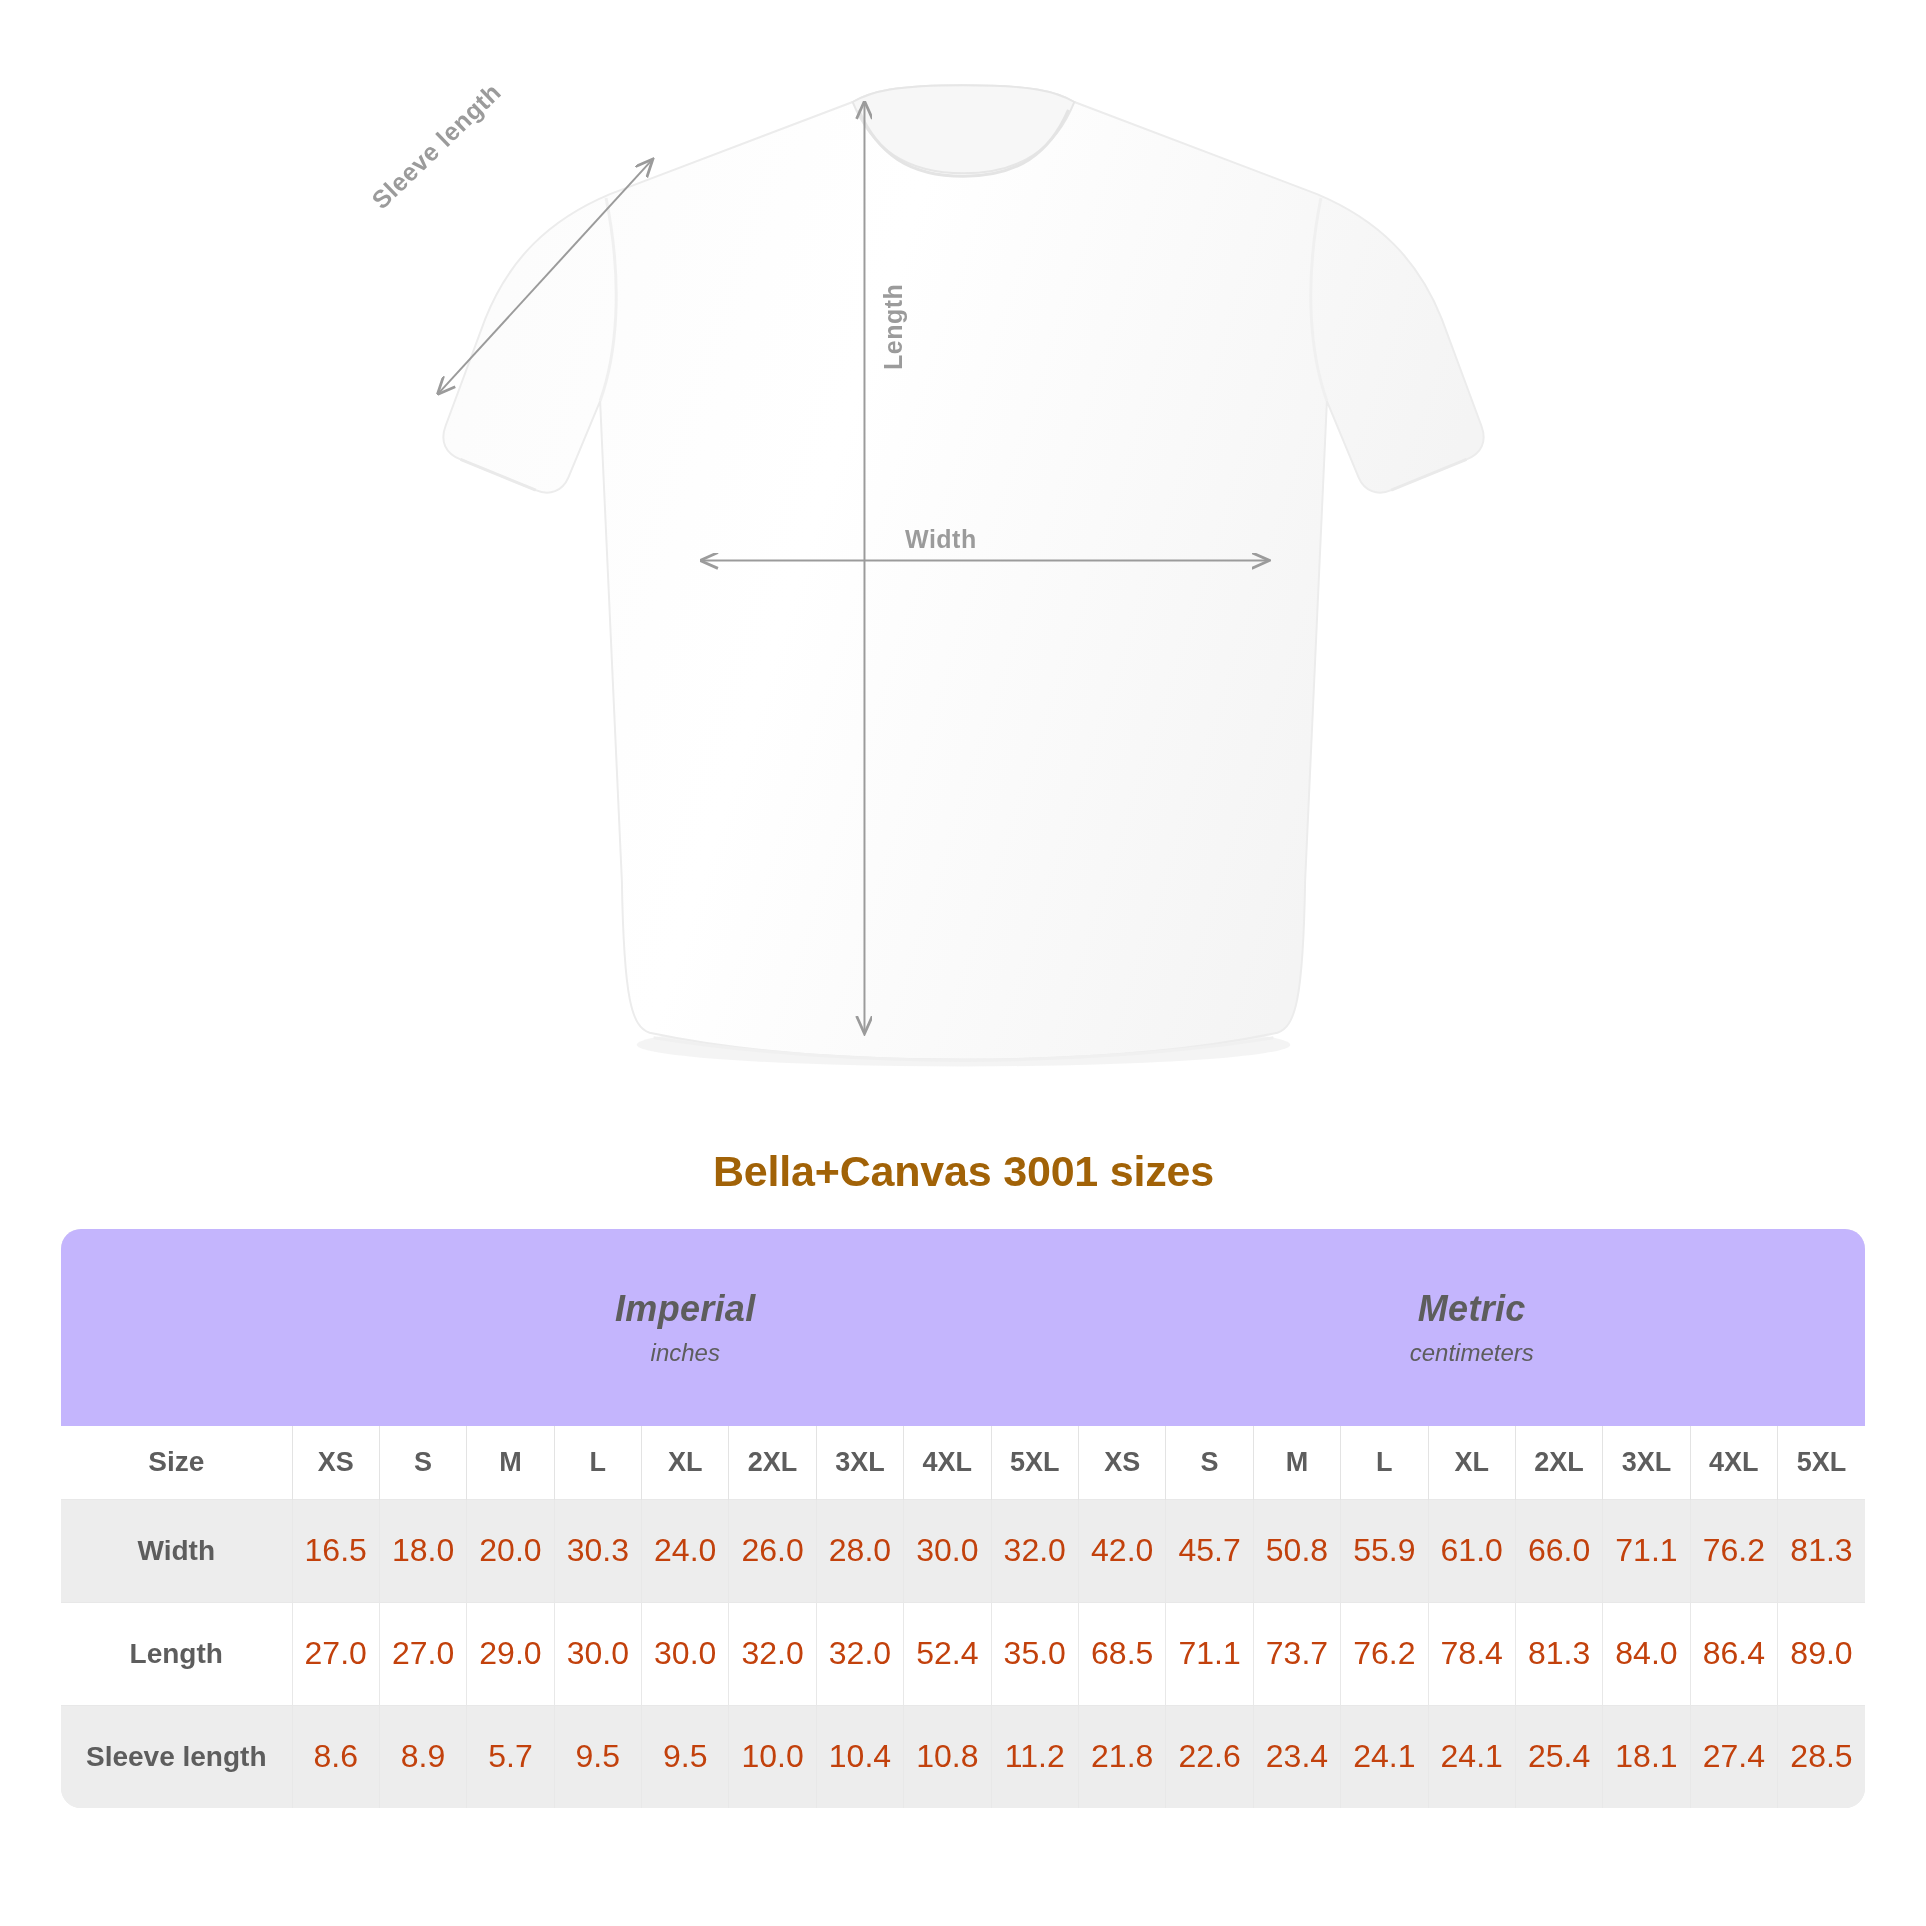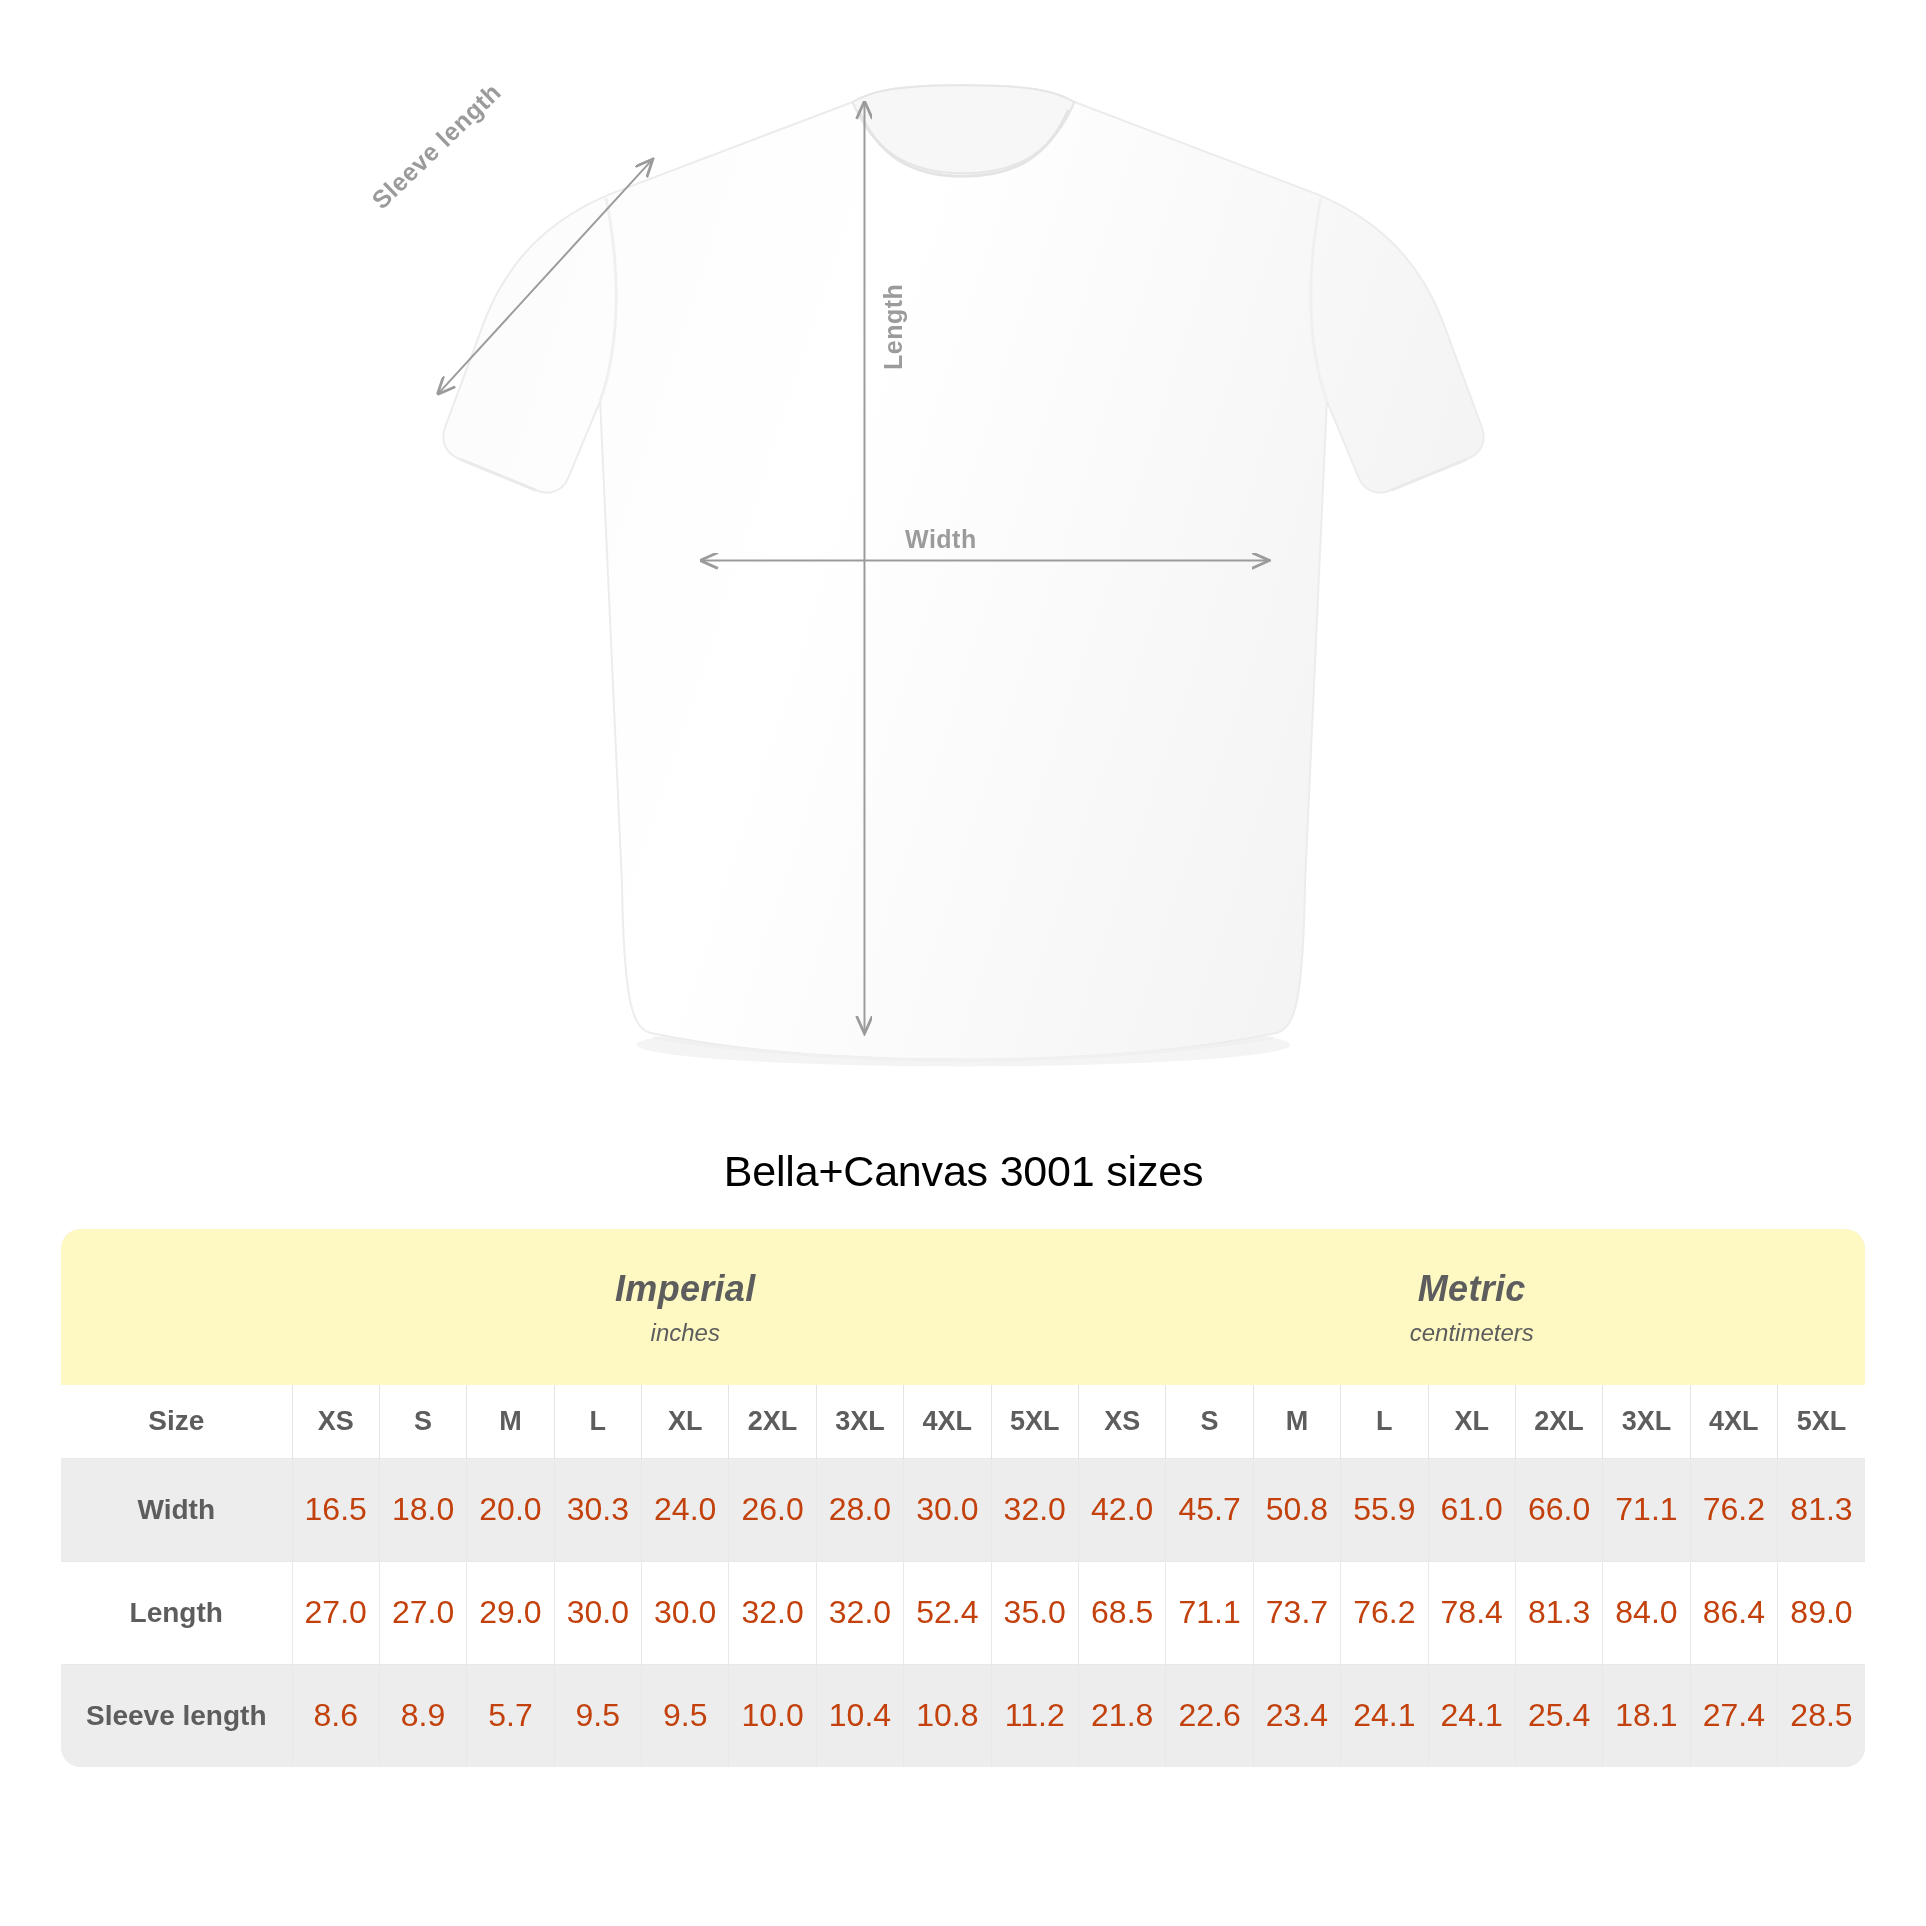--- a/index.html
+++ b/index.html
@@ -46,22 +46,22 @@
     left: 905px; top: 525px;
   }
 
   
   .title-block {
     text-align: center;
     margin-top: 38px;
   }
   .chart-title {
     font-size: 43px;
-    font-weight: normal;
-    color: #000000;
+    font-weight: bold;
+    color: #a16207;
     letter-spacing: -0.2px;
   }
   .chart-note {
     margin-top: 20px;
     font-size: 24px;
     font-style: italic;
     color: #4a4a4a;
   }
 
   
@@ -80,22 +80,22 @@
   table.size-table td, table.size-table th {
     padding: 0;
     text-align: center;
     vertical-align: middle;
   }
   
   col.c-head { width: 230px; }
   col.c-data { width: 87px; }
 
   .unit-row td {
-    height: 156px;
-    background: #fef9c3;
+    height: 197px;
+    background: #c4b5fd;
     border: none;
   }
   .unit-name {
     font-size: 36px;
     font-weight: bold;
     font-style: italic;
     color: #5d5d5d;
     letter-spacing: 0.3px;
   }
   .unit-sub {

